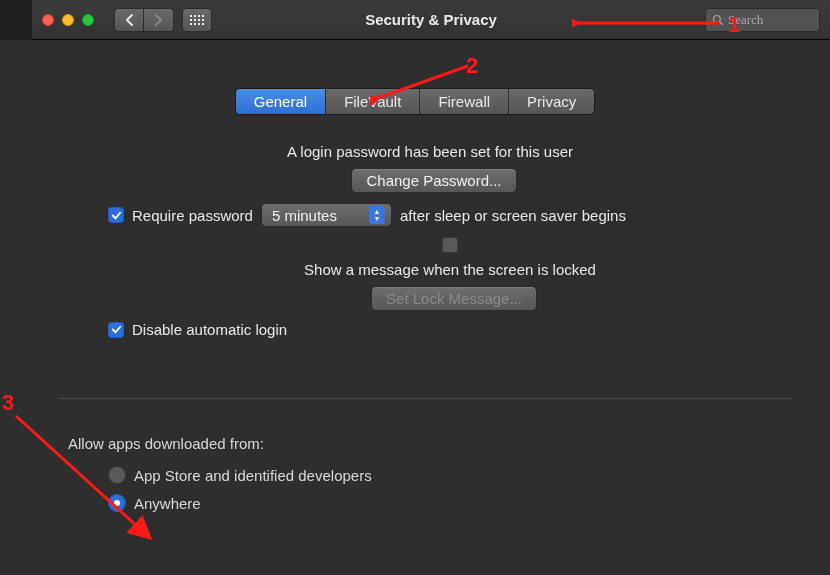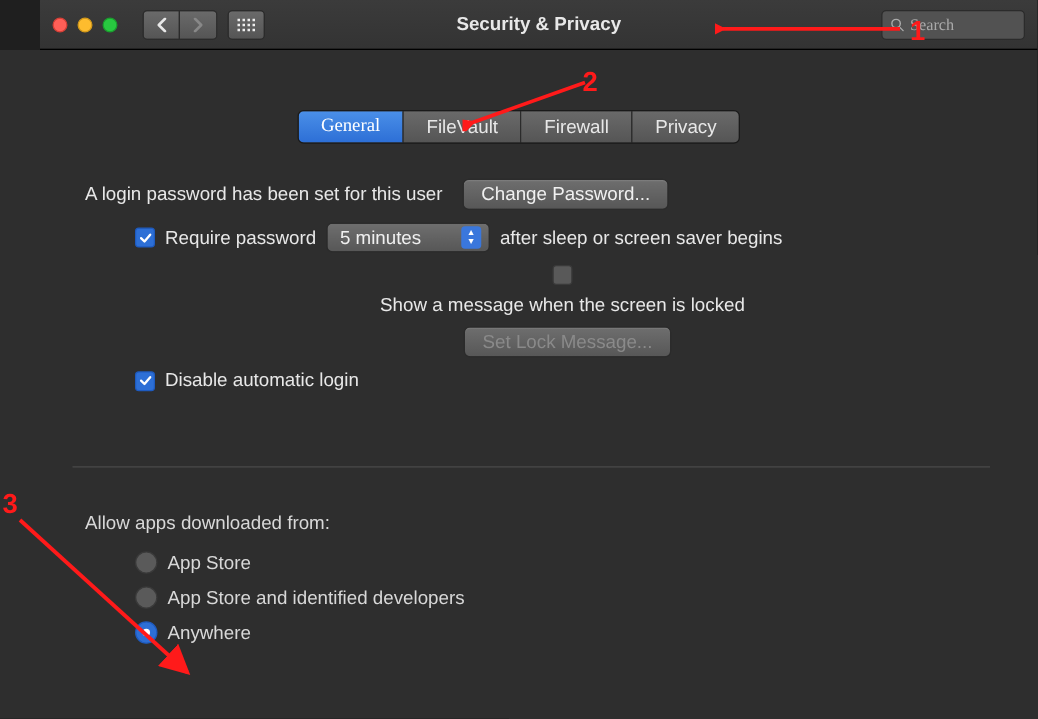--- a/index.html
+++ b/index.html
@@ -118,21 +118,20 @@
       font-size: 15px;
       color: #e8e8e8;
       background: linear-gradient(#6a6a6a, #555);
       border-right: 1px solid #2b2b2b;
       cursor: pointer;
     }
     .tab:last-child { border-right: none; }
     .tab.active {
       background: linear-gradient(#4a8fe8, #2d6fd6);
       color: #fff;
-      font-family: Liberation Serif, serif;
     }
     .panel {
       margin-top: 28px;
       padding: 0 10px 0 30px;
     }
     .row {
       display: flex;
       align-items: center;
       gap: 8px;
       margin-bottom: 10px;
@@ -291,21 +290,21 @@
 
     <div class="tabs">
       <div class="tab active">General</div>
       <div class="tab">FileVault</div>
       <div class="tab">Firewall</div>
       <div class="tab">Privacy</div>
     </div>
 
     <div class="panel">
 
-      <div class="row" style="margin-left:10px;">
+      <div class="row" style="margin-left:10px;flex-direction:column;">
         <span>A login password has been set for this user</span>
         <button class="btn" style="margin-left:8px;">Change Password...</button>
       </div>
 
       <div class="row indent" style="margin-left:30px;">
         <div class="checkbox checked">
           <svg viewBox="0 0 12 12">
               <path d="M2 6 L5 9 L10 3" stroke="#fff" stroke-width="2" fill="none" stroke-linecap="round" stroke-linejoin="round"></path>
             </svg>
         </div>
@@ -330,24 +329,20 @@
             </svg>
         </div>
         <span>Disable automatic login</span>
       </div>
 
       <hr class="divider">
 
       <div class="section-label">Allow apps downloaded from:</div>
 
       <div class="radio-group">
-        <div class="radio-row">
-          <div class="radio unchecked"></div>
-          <span>App Store</span>
-        </div>
         <div class="radio-row">
           <div class="radio unchecked"></div>
           <span>App Store and identified developers</span>
         </div>
         <div class="radio-row">
           <div class="radio checked"></div>
           <span>Anywhere</span>
         </div>
       </div>
 

